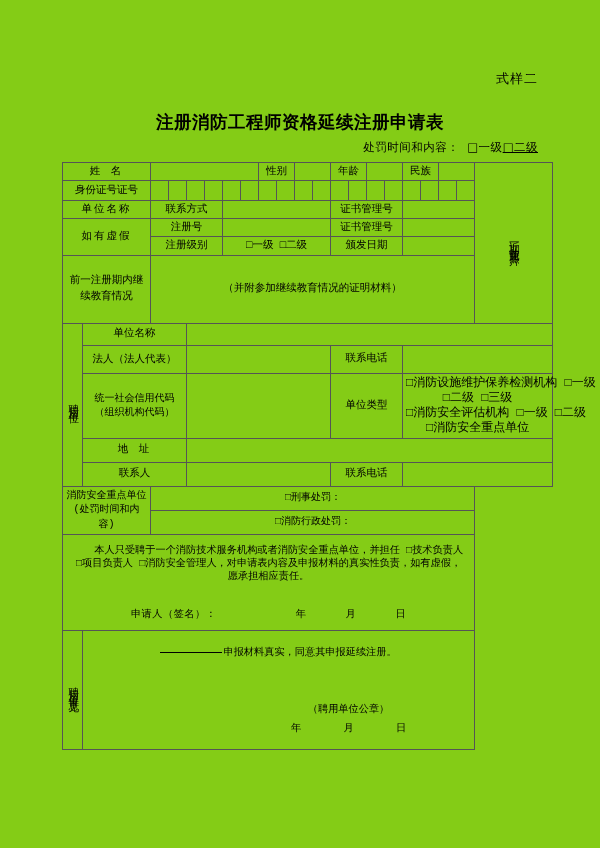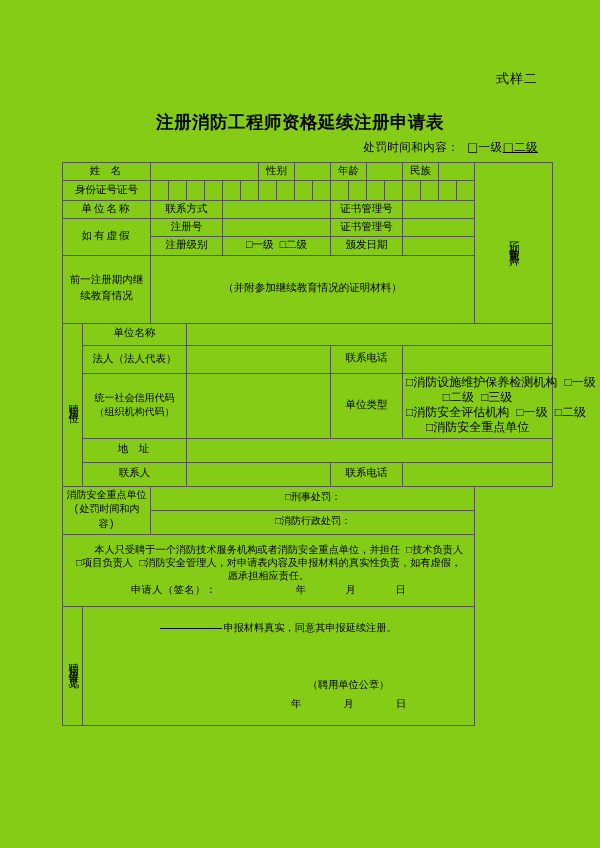--- a/index.html
+++ b/index.html
@@ -92,21 +92,21 @@
   .punish-cell { text-align: left; padding-left: 4px !important; font-size: 10px; }
 
   .declare {
     text-align: left;
     padding: 10px 10px 8px 10px !important;
     font-size: 10.2px;
     line-height: 1.75;
   }
   .declare p.body { text-indent: 2em; }
   .declare .signline {
-    margin-top: 2px;
+    margin-top: 26px;
     text-align: center;
     letter-spacing: 0.5px;
   }
   .declare .signline .sp1 { display:inline-block; width: 66px; }
   .declare .signline .sp2 { display:inline-block; width: 26px; }
 
   .opinion {
     text-align: left;
     vertical-align: top;
     padding: 16px 14px 10px 14px !important;

